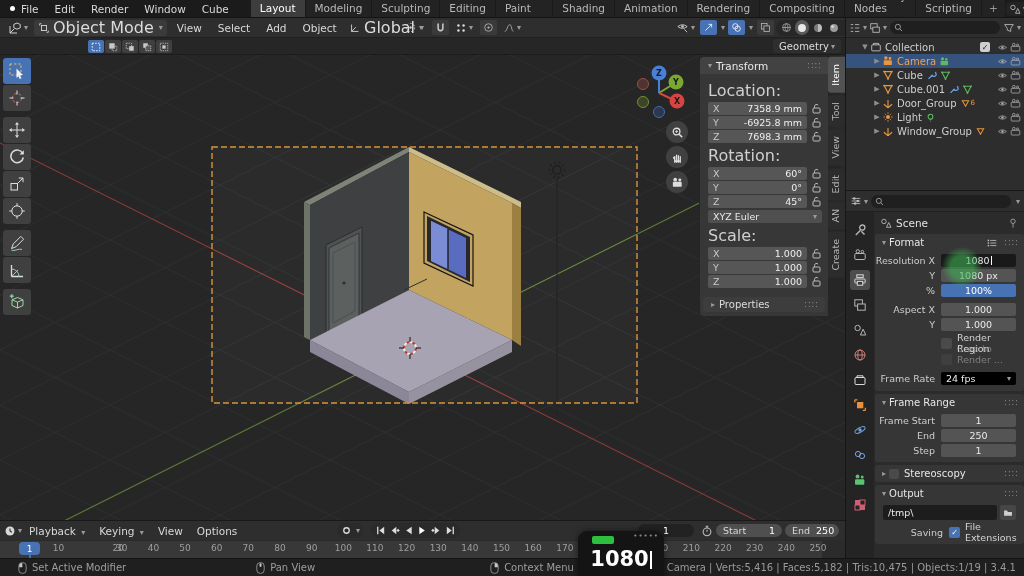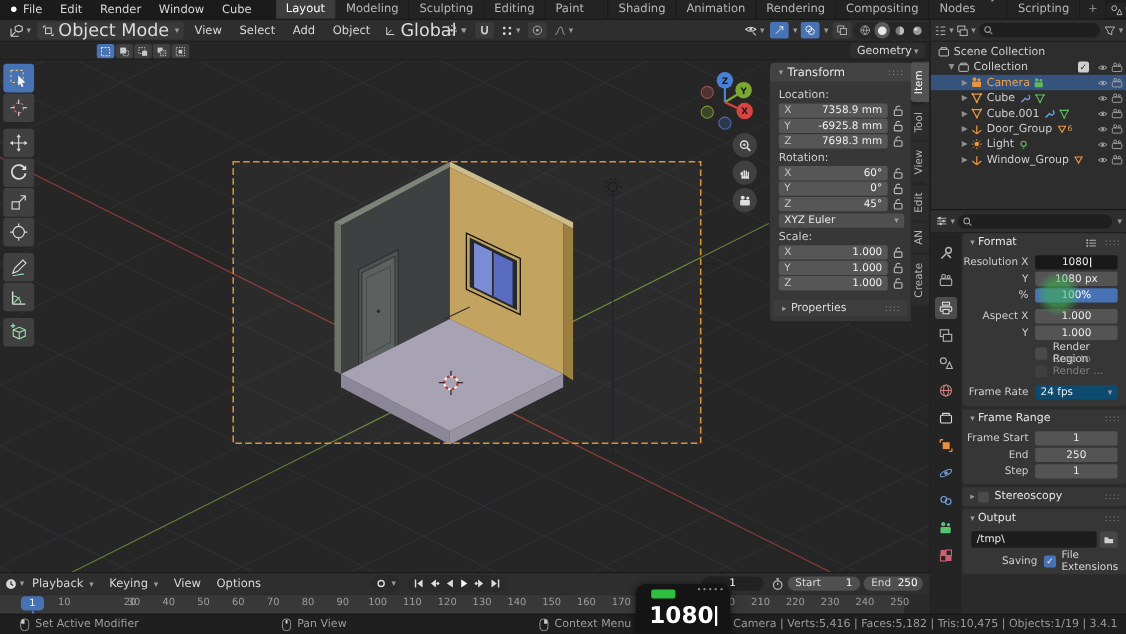--- a/index.html
+++ b/index.html
@@ -52,21 +52,21 @@
   .tool.gap{margin-top:5px;}
   .navbtn{position:absolute;width:22px;height:22px;border-radius:50%;background:rgba(72,72,72,.78);
     display:flex;align-items:center;justify-content:center;}
   .navbtn svg{width:13px;height:13px;}
   
   #npanel{position:absolute;left:700px;top:2px;width:128px;background:#373737;border-radius:4px 0 0 4px;
     box-shadow:0 0 0 1px #262626;padding-bottom:2px;}
   .np-head{height:17px;display:flex;align-items:center;padding:0 6px;background:#424242;border-radius:4px 0 0 0;
     font-size:10.5px;color:#e8e8e8;}
   .np-body{padding:4px 6px 4px 8px;}
-  .np-label{font-size:10px;color:#cfcfcf;margin:3px 0 2px;}
+  .np-label{font-size:16px;color:#cfcfcf;margin:3px 0 2px;}
   .trow{display:flex;align-items:center;margin-bottom:1px;}
   .tfield{flex:1;height:13px;background:#565656;border-radius:2px;display:flex;align-items:center;
     font-size:9.5px;padding:0 5px;color:#efefef;}
   .tfield .axis{color:#c8c8c8;margin-right:4px;}
   .tfield .tval{margin-left:auto;}
   .lock{width:11px;height:11px;margin-left:4px;}
   .drop{height:13px;background:#4f4f4f;border-radius:2px;display:flex;align-items:center;font-size:9.5px;
     padding:0 5px;color:#e8e8e8;margin:2px 0;}
   #np-props{height:15px;display:flex;align-items:center;padding:0 6px;background:#3d3d3d;border-radius:3px;
     margin:4px 3px 2px;font-size:10px;color:#dcdcdc;}
@@ -98,21 +98,21 @@
   #pcontent{position:absolute;left:28px;top:0;width:151px;height:100%;overflow:hidden;}
   #breadcrumb{height:22px;display:flex;align-items:center;padding:0 6px;font-size:10.5px;color:#e2e2e2;gap:4px;}
   .panel{background:#363636;border-radius:3px;margin:0 1px 3px;}
   .phead{height:17px;display:flex;align-items:center;padding:0 5px;font-size:10px;color:#e6e6e6;gap:3px;}
   .prow{display:flex;align-items:center;height:14px;margin-bottom:1px;padding-right:8px;}
   .plabel{width:60px;text-align:right;padding-right:6px;font-size:9.5px;color:#cdcdcd;flex-shrink:0;}
   .pfield{flex:1;height:13px;background:#545454;border-radius:2px;color:#ebebeb;font-size:9.5px;
     display:flex;align-items:center;justify-content:center;}
   .pfield.inputting{background:#191919;}
   .pfield.slider{background:#4772b3;color:#fff;}
-  .pfield.dropdown{background:#0c4a6e;justify-content:flex-start;padding:0 5px;}
+  .pfield.dropdown{background:#000000;justify-content:flex-start;padding:0 5px;}
   .pfield.pathfld{background:#1d1d1d;justify-content:flex-start;padding:0 5px;}
   .checkbox{width:11px;height:11px;border-radius:2px;background:#4a4a4a;margin-right:5px;flex-shrink:0;}
   .checkbox.checked{background:#4772b3;color:#fff;font-size:8px;display:flex;align-items:center;justify-content:center;}
   .chklabel{font-size:9.5px;color:#d4d4d4;}
   .dim{opacity:.45;align-items:flex-end;}
   .subcollapse{font-size:10px;color:#d0d0d0;padding:2px 0 3px 14px;}
   .txtcaret{display:inline-block;width:1px;height:9px;background:#fff;margin-left:1px;}
   #click-indicator{position:absolute;left:942px;top:247px;width:40px;height:40px;border-radius:50%;
     background:radial-gradient(circle,rgba(63,174,83,.6) 0 40%,rgba(63,174,83,0) 72%);z-index:40;pointer-events:none;}
   
@@ -767,29 +767,20 @@
           </span>
       </span>
       <span class="icon mini">
           <svg viewBox="0 0 14 14">
             <path d="M2 3 h10 L9 7.5 V11 L5 9.5 V7.5 Z" fill="none" stroke="#bbb"></path>
           </svg>
         </span>
       <span class="caret">▾</span>
     </div>
     <div id="outliner">
-        <div class="orow" style="padding-left: 6px;">
-          <span class="oicon icon">
-            <svg viewBox="0 0 14 14">
-              <rect x="2" y="4.5" width="10" height="7" rx="1" fill="none" stroke="#c9c9c9"></rect>
-              <path d="M4 4.5 V2.8 H10 V4.5" fill="none" stroke="#c9c9c9"></path>
-            </svg>
-          </span>
-          <span class="lbl">Scene Collection</span>
-        </div>
         <div class="orow" style="padding-left: 14px;">
           <span class="disc">▼</span>
           <span class="oicon icon">
             <svg viewBox="0 0 14 14">
               <rect x="2" y="4.5" width="10" height="7" rx="1" fill="none" stroke="#c9c9c9"></rect>
               <path d="M4 4.5 V2.8 H10 V4.5" fill="none" stroke="#c9c9c9"></path>
             </svg>
           </span>
           <span class="lbl">Collection</span>
           <span class="right-icons">
@@ -1135,20 +1126,36 @@
               <svg viewBox="0 0 14 14">
                 <rect x="2" y="2" width="5" height="5" fill="#d05f74"></rect>
                 <rect x="7" y="7" width="5" height="5" fill="#d05f74"></rect>
                 <rect x="7" y="2" width="5" height="5" fill="none" stroke="#d05f74"></rect>
                 <rect x="2" y="7" width="5" height="5" fill="none" stroke="#d05f74"></rect>
               </svg>
             </span>
           </div>
         </div>
       <div id="pcontent">
+        <div id="breadcrumb">
+          <span class="icon mini">
+              <svg viewBox="0 0 14 14">
+                <circle cx="4.6" cy="5.2" r="2.6" fill="none" stroke="#bbb"></circle>
+                <path d="M7.6 12 L10.2 6.4 L12.8 12 Z" fill="none" stroke="#bbb"></path>
+              </svg>
+            </span>
+          <span>Scene</span>
+          <span class="grow"></span>
+          <span class="icon mini">
+              <svg viewBox="0 0 14 14">
+                <circle cx="7" cy="5" r="2.6" fill="none" stroke="#aaa"></circle>
+                <path d="M7 8 V12.5" stroke="#aaa"></path>
+              </svg>
+            </span>
+        </div>
 
         <div class="panel">
           <div class="phead">
             <span class="caret">▾</span>
             <span>Format</span>
             <span class="grow"></span>
             <span class="icon mini">
                 <svg viewBox="0 0 14 14">
                   <path d="M5 4h7M5 7h7M5 10h7" stroke="#bbb"></path>
                   <circle cx="2.8" cy="4" r="1" fill="#bbb"></circle>

